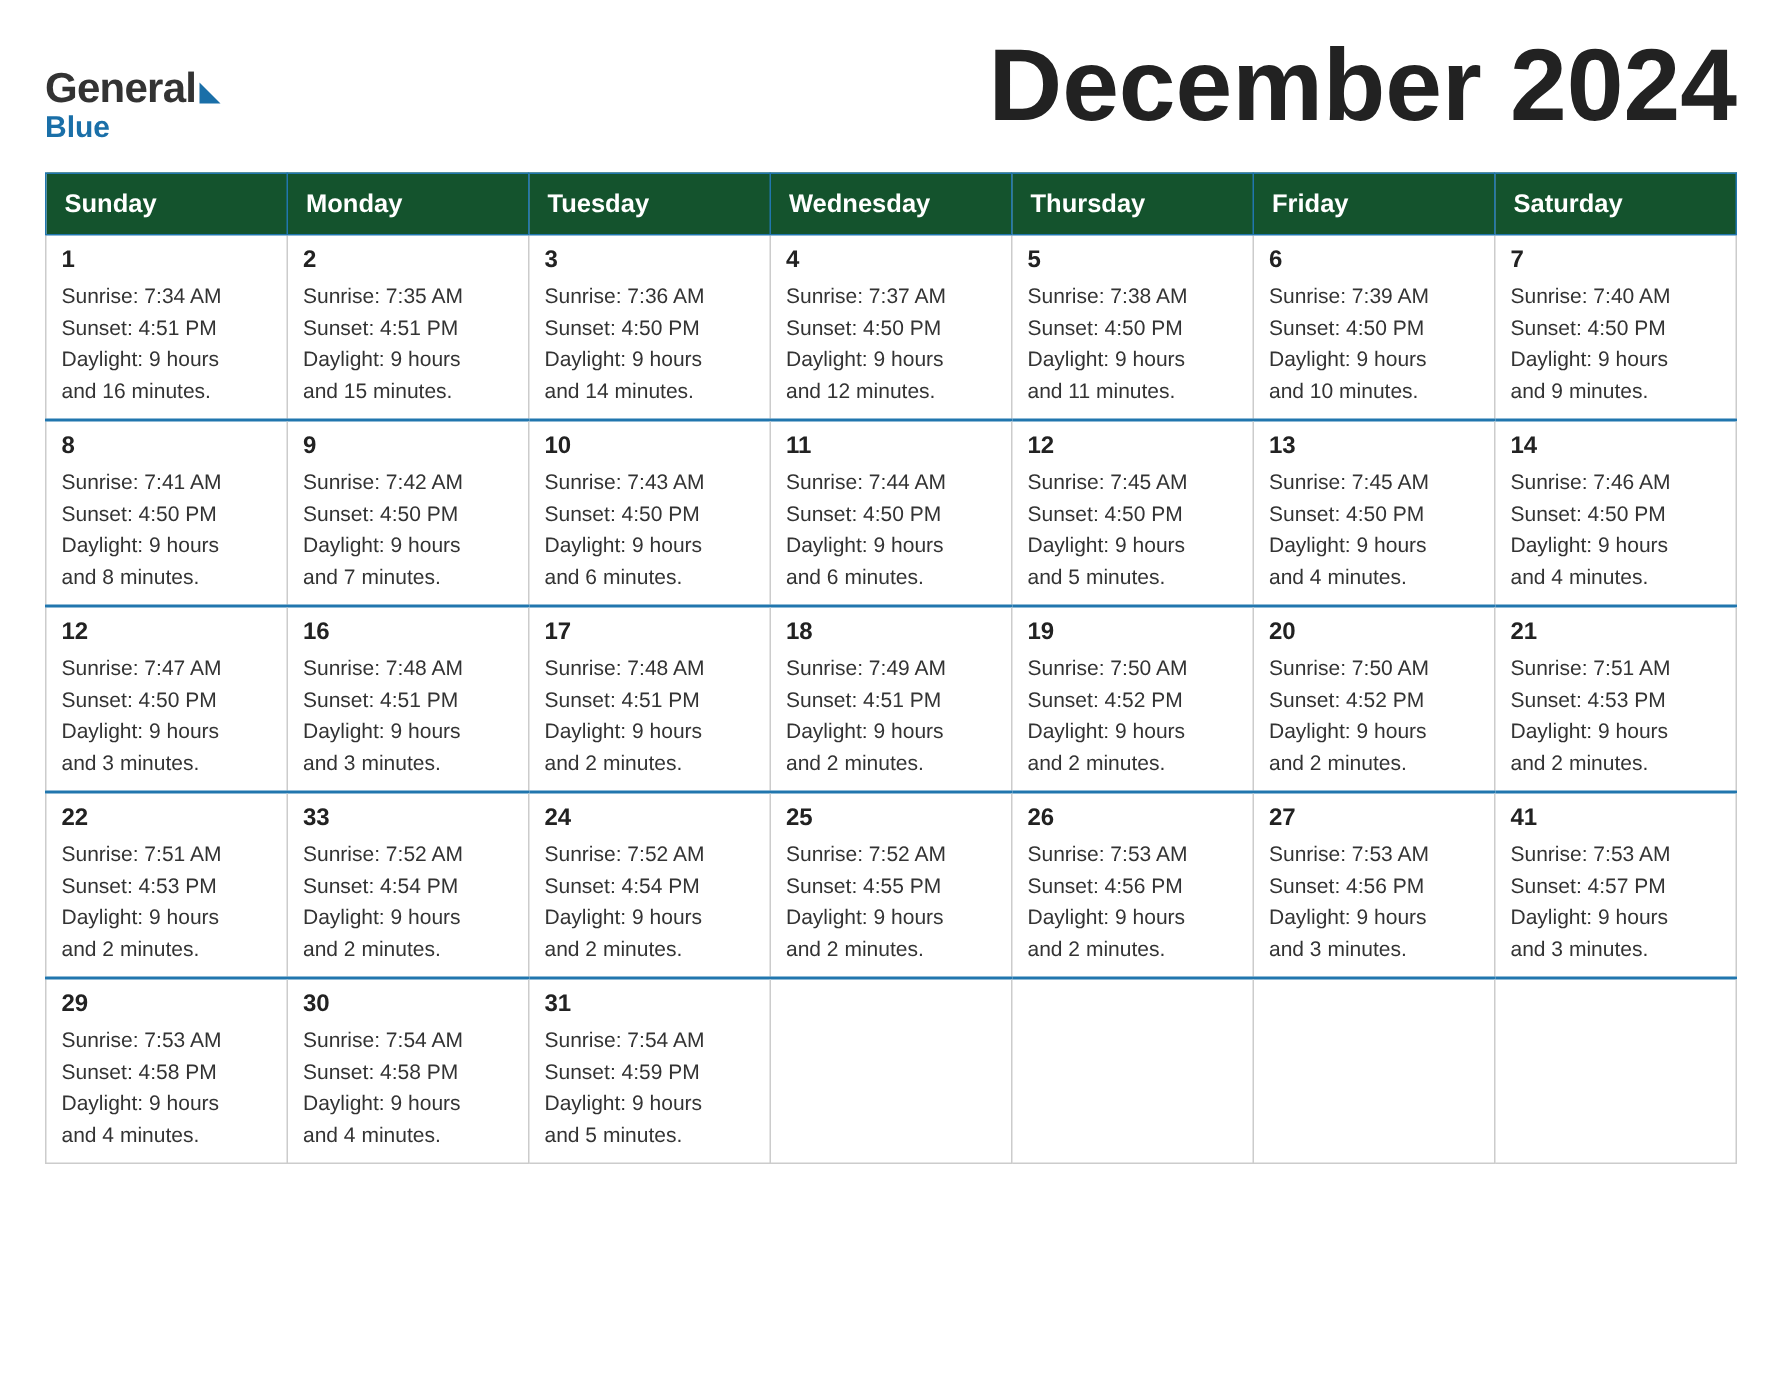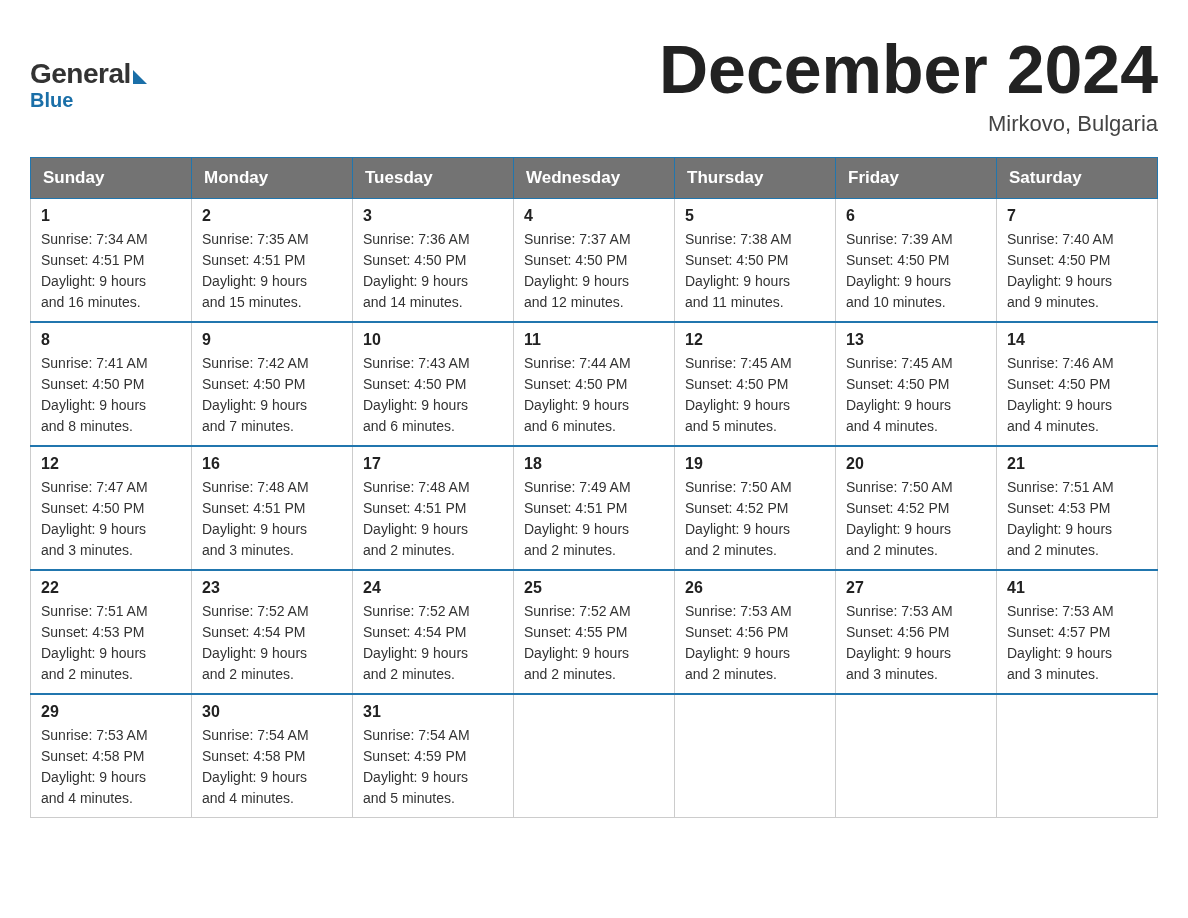--- a/index.html
+++ b/index.html
@@ -6,23 +6,22 @@
     body {
       font-family: Arial, sans-serif;
       background: #fff;
       width: 1188px;
       min-height: 918px;
       padding: 20px 30px;
     }
     .header {
       display: flex;
       justify-content: space-between;
-      align-items: center;
+      align-items: flex-end;
       margin-bottom: 20px;
-      margin-top: 12px;
     }
     .logo {
       display: flex;
       flex-direction: column;
       align-items: flex-start;
     }
     .logo-top {
       display: flex;
       align-items: center;
     }
@@ -59,21 +58,21 @@
     .location {
       font-size: 22px;
       color: #444;
       margin-top: 4px;
     }
     .calendar {
       width: 100%;
       border-collapse: collapse;
     }
     .calendar th {
-      background-color: #737373;
+      background-color: #14532d;
       color: #fff;
       font-size: 17px;
       font-weight: bold;
       padding: 10px 12px;
       text-align: left;
       border: 1px solid #2176ae;
     }
     .calendar td {
       vertical-align: top;
       padding: 8px 10px;
@@ -109,21 +108,20 @@
 <div class="header">
   <div class="logo">
     <div class="logo-top">
       <span class="logo-general">General</span>
       <span class="logo-arrow"></span>
     </div>
     <div class="logo-bottom">Blue</div>
   </div>
   <div class="title-area">
     <div class="month-title">December 2024</div>
-    <div class="location">Mirkovo, Bulgaria</div>
   </div>
 </div>
 
 <table class="calendar">
   <thead>
     <tr>
     <th>Sunday</th>
         <th>Monday</th>
         <th>Tuesday</th>
         <th>Wednesday</th>
@@ -332,21 +330,21 @@
         <td>
           <span class="day-num">22</span>
           <div class="day-info">
             Sunrise: 7:51 AM<br>
             Sunset: 4:53 PM<br>
             Daylight: 9 hours<br>
             and 2 minutes.
           </div>
         </td>
         <td>
-          <span class="day-num">23</span>
+          <span class="day-num">33</span>
           <div class="day-info">
             Sunrise: 7:52 AM<br>
             Sunset: 4:54 PM<br>
             Daylight: 9 hours<br>
             and 2 minutes.
           </div>
         </td>
         <td>
           <span class="day-num">24</span>
           <div class="day-info">

